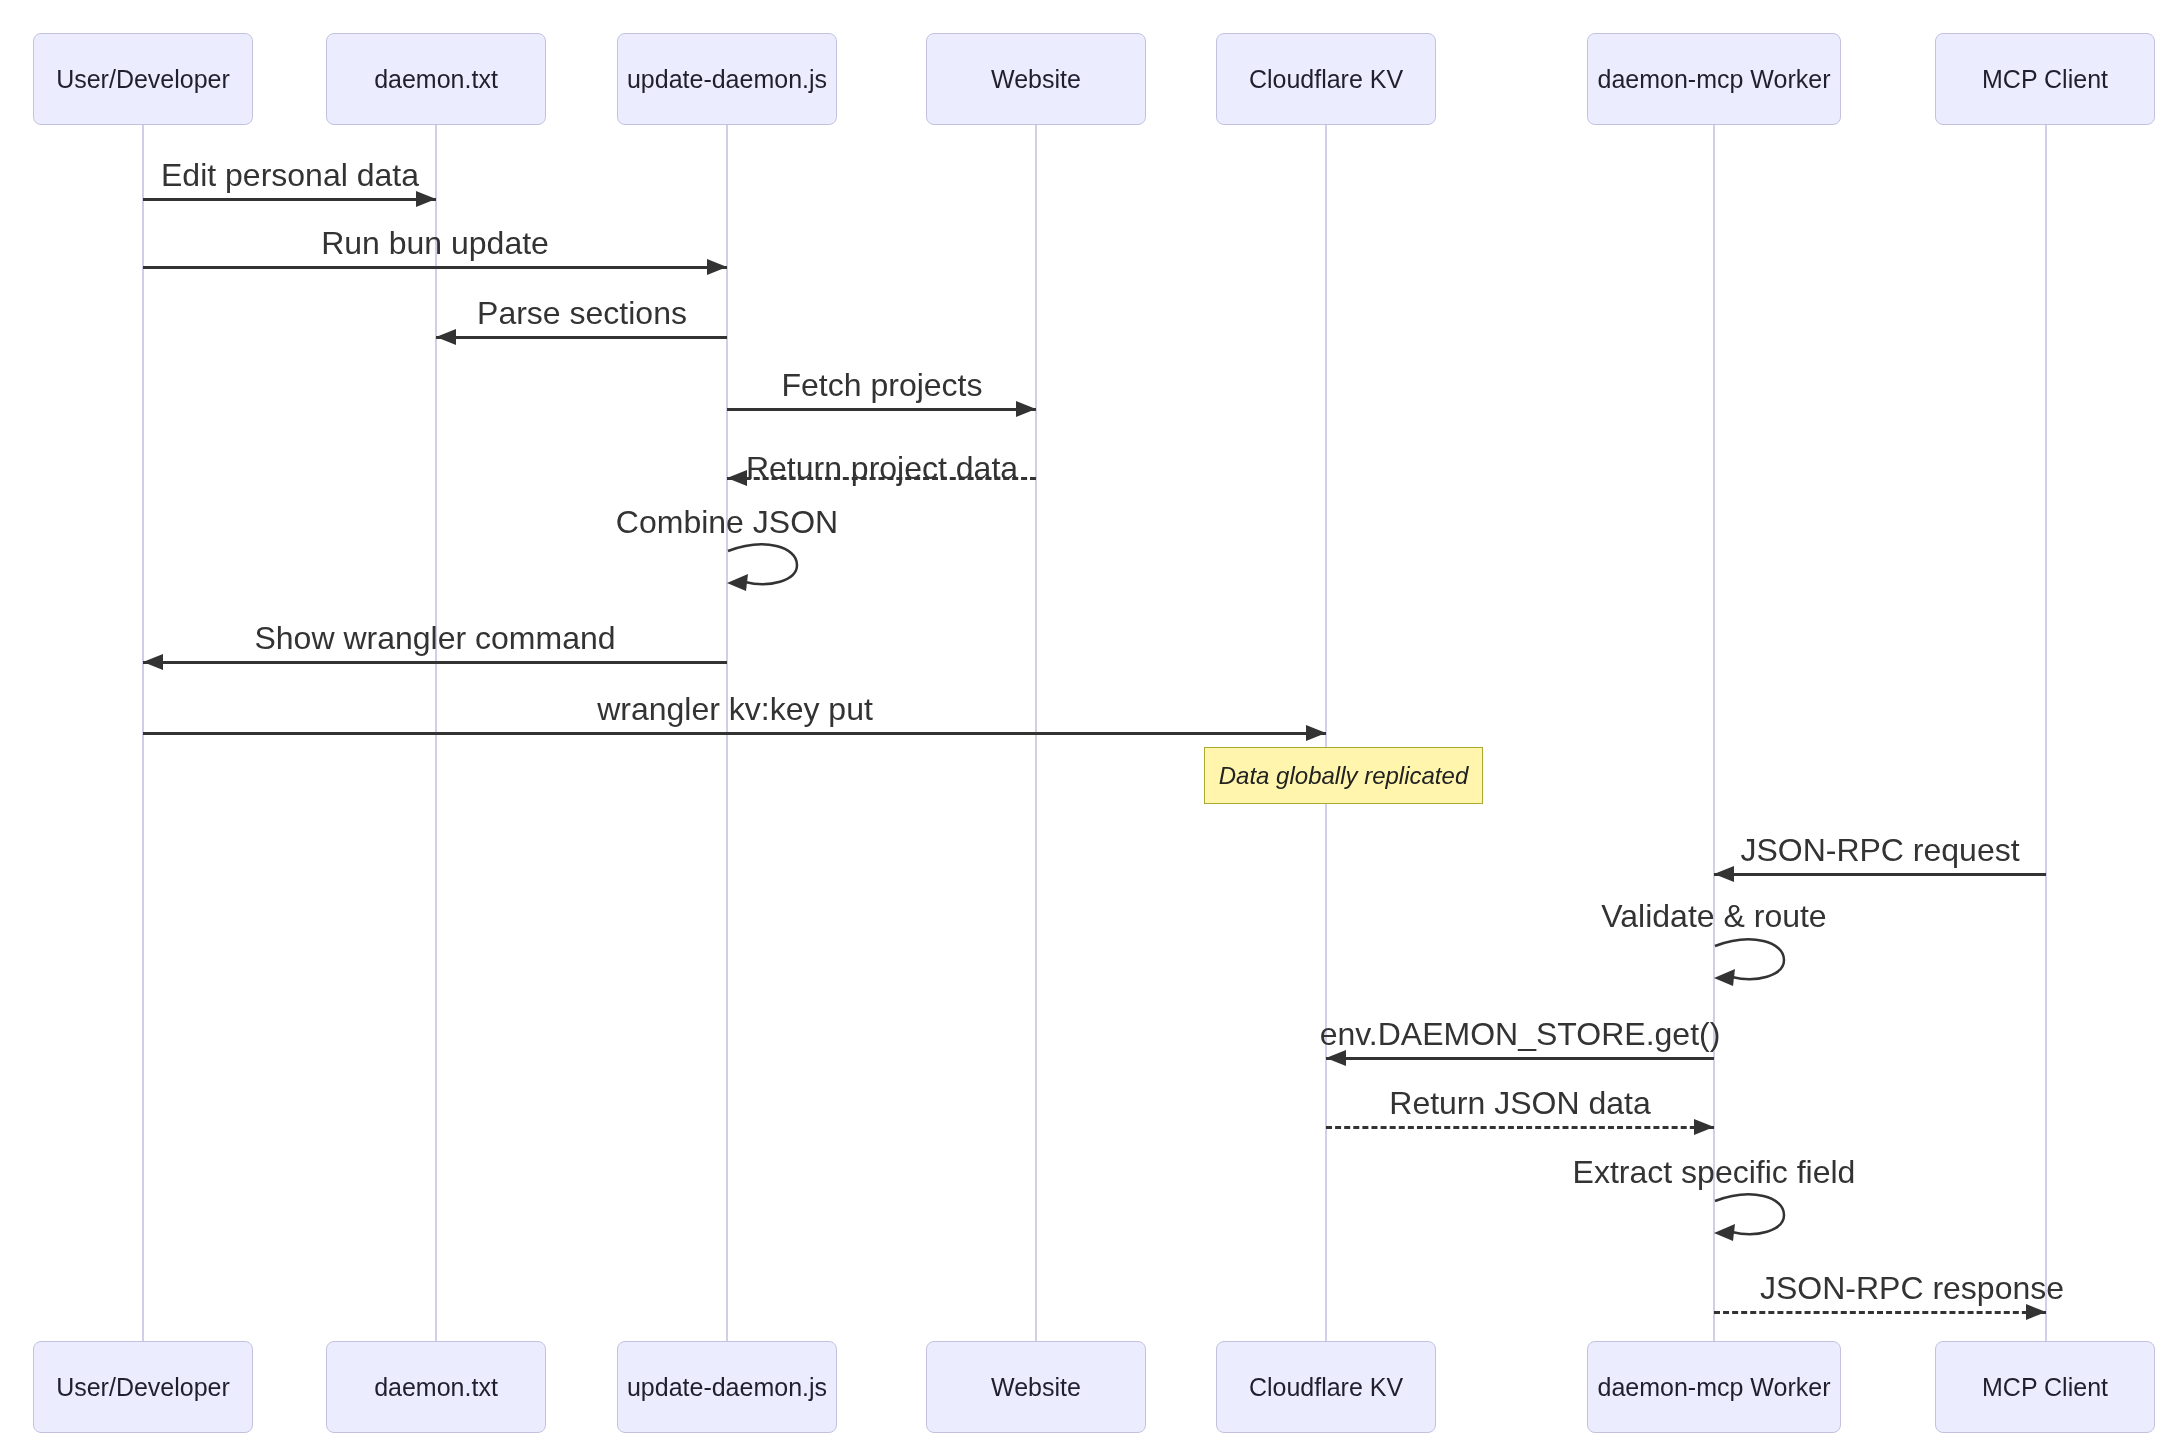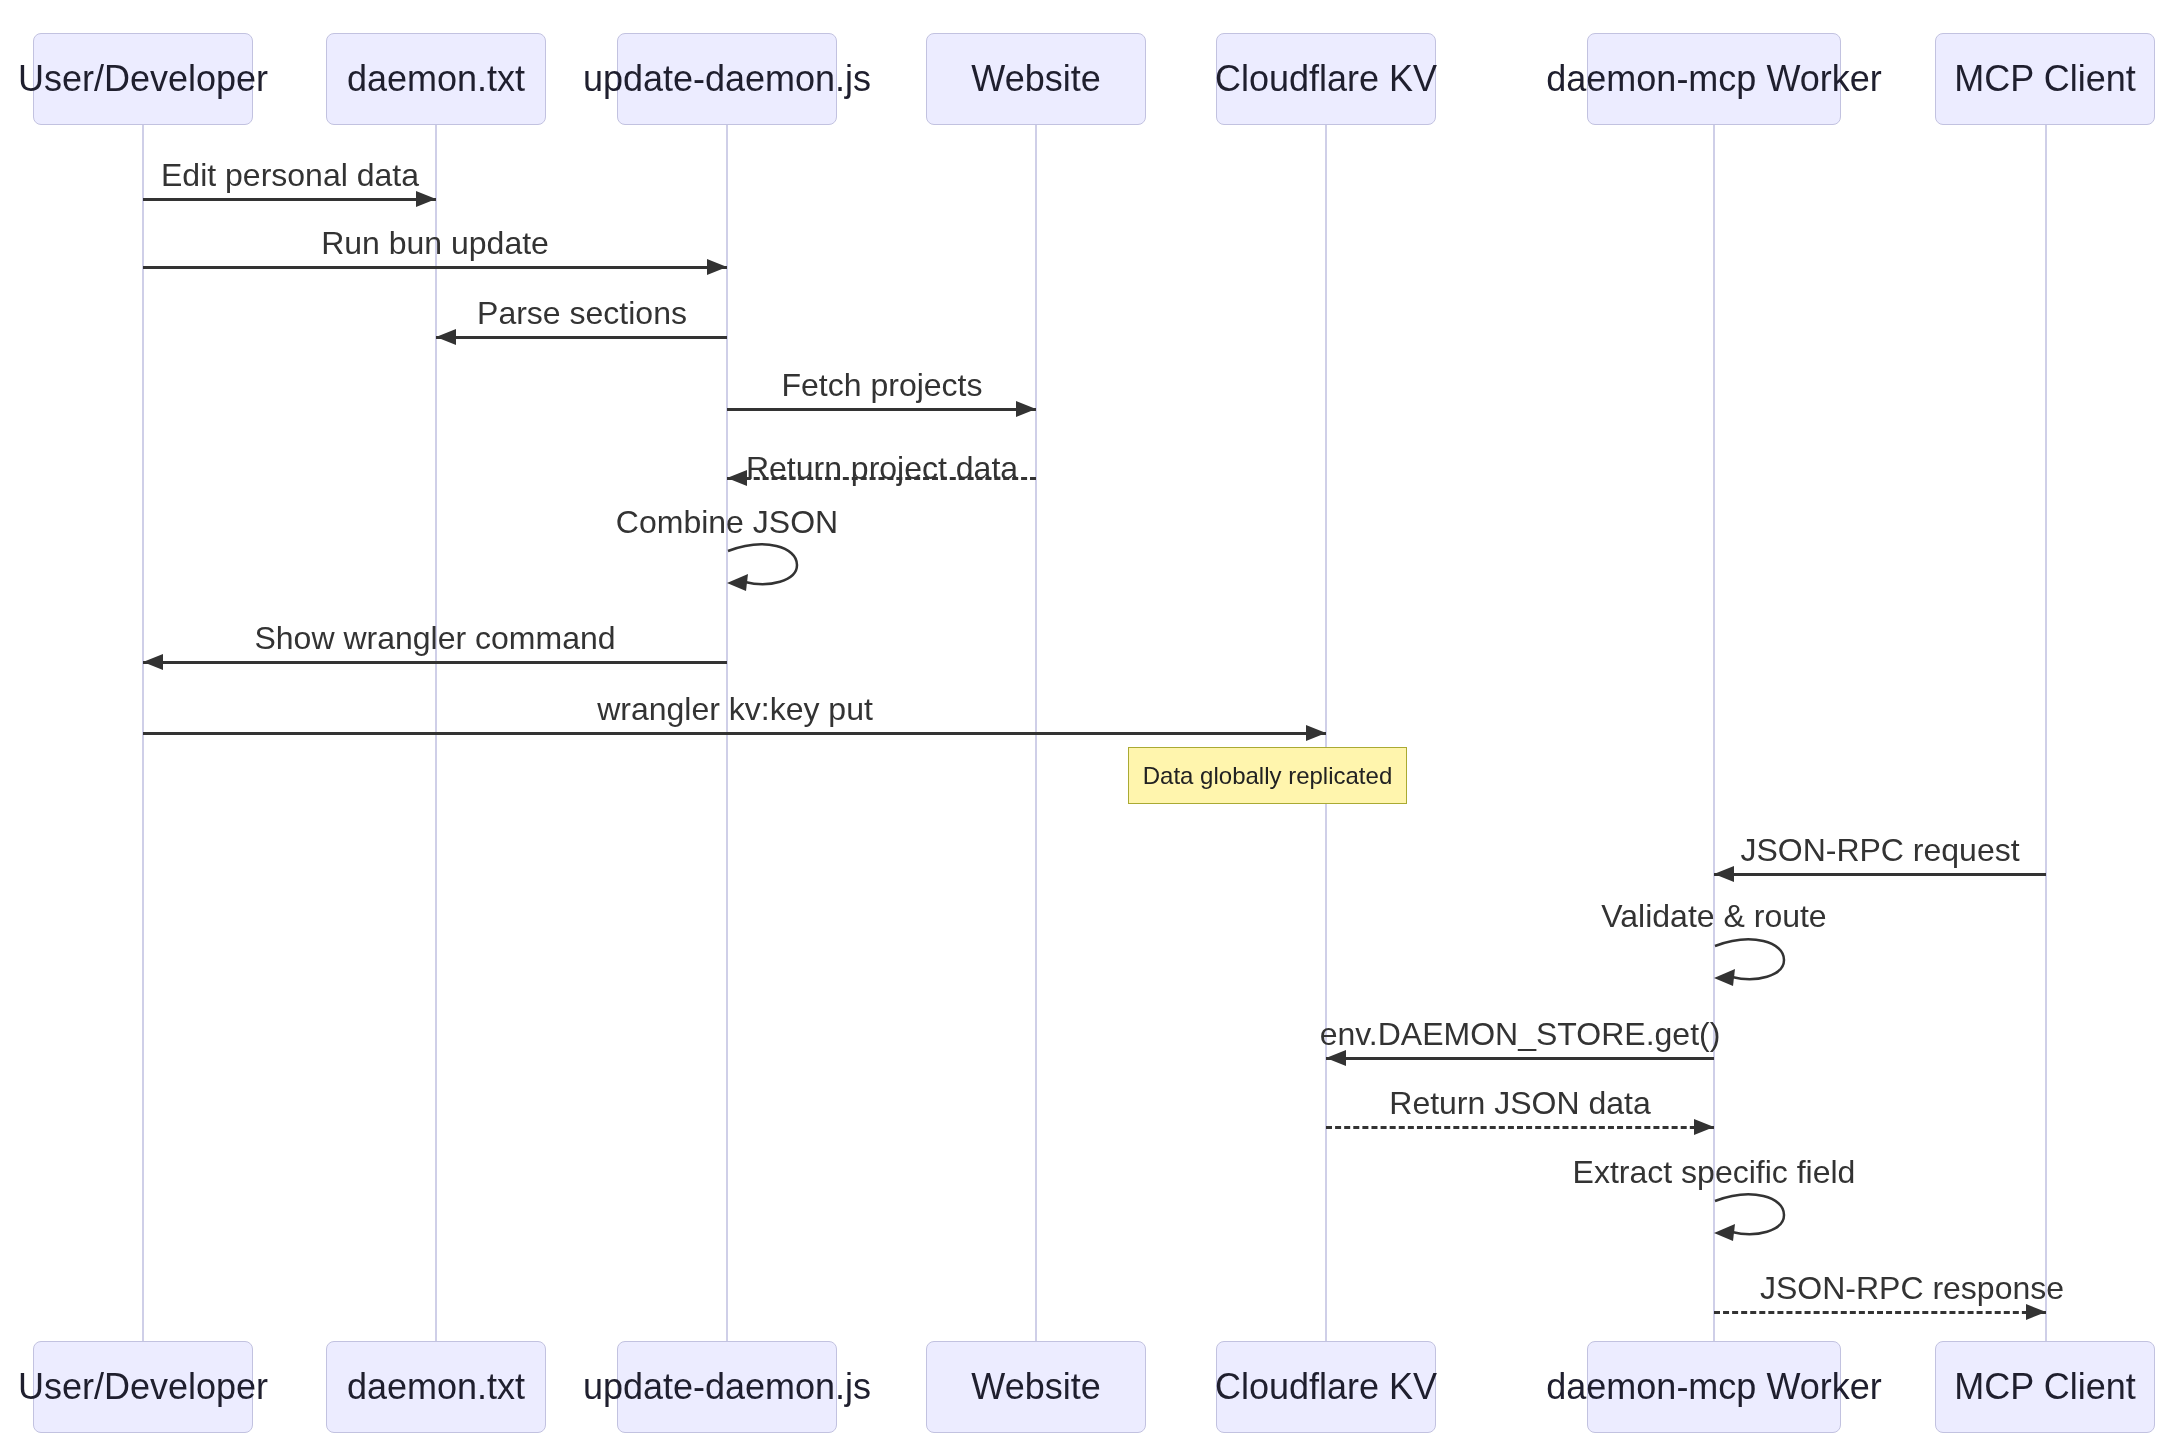--- a/index.html
+++ b/index.html
@@ -10,21 +10,21 @@
     font-family:"Liberation Sans", sans-serif;
     overflow:hidden;
   }
   .actor{
     position:absolute;
     width:220px;height:92px;
     background:#ECECFF;
     border:1.5px solid #c2c2e0;
     border-radius:8px;
     display:flex;align-items:center;justify-content:center;
-    font-size:36px;color:#1f1f2e;
+    font-size:25px;color:#1f1f2e;
     box-sizing:border-box;
     white-space:nowrap;
   }
   .actor.wide{width:254px;}
   .lifeline{
     position:absolute;
     top:125px;height:1216px;width:2px;
     background:#cfcfe8;
   }
   .msg-label{
@@ -141,21 +141,21 @@
   </svg>
 
   <div class="msg-label" style="left:435px;top:623px;">Show wrangler command</div>
   <div class="line" style="left:143px;top:661px;width:584px;"></div>
   <div class="ah l" style="left:143px;top:654px;"></div>
 
   <div class="msg-label" style="left:735px;top:694px;">wrangler kv:key put</div>
   <div class="line" style="left:143px;top:732px;width:1183px;"></div>
   <div class="ah r" style="left:1306px;top:725px;"></div>
 
-  <div class="note" style="left:1128px;top:747px;width:279px;height:57px;">
+  <div class="note" style="left:1204px;top:747px;width:279px;height:57px;font-style:italic;">
     <span>Data globally replicated</span>
   </div>
 
   <div class="msg-label" style="left:1880px;top:835px;">JSON-RPC request</div>
   <div class="line" style="left:1714px;top:873px;width:332px;"></div>
   <div class="ah l" style="left:1714px;top:866px;"></div>
 
   <div class="msg-label" style="left:1714px;top:901px;">Validate &amp; route</div>
   <svg class="selfloop" style="left:1712px;top:938px;" viewBox="0 0 80 48">
     <path d="M 3 8 C 40 -6 72 4 72 22 C 72 38 44 45 20 39" stroke="#333333" stroke-width="2.5" fill="none"></path>

